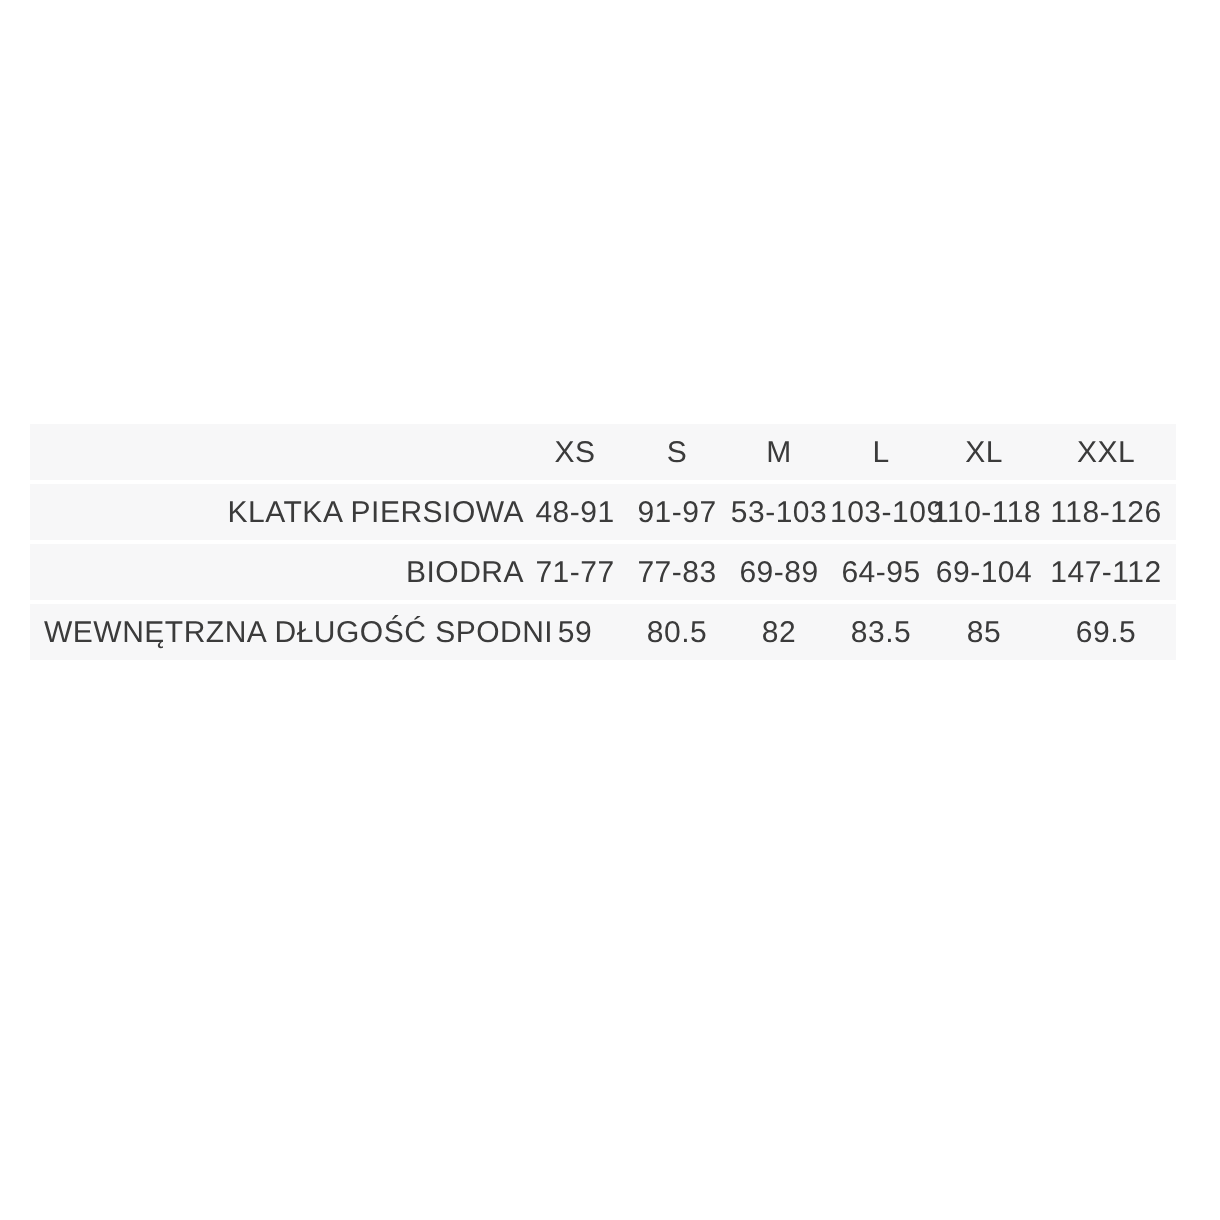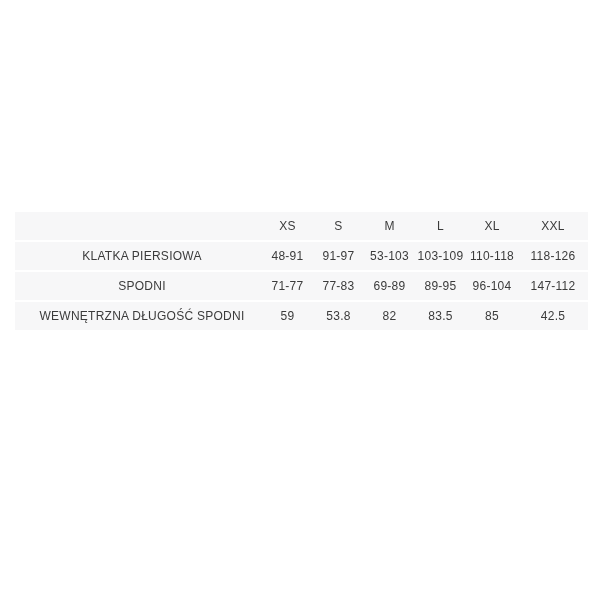--- a/index.html
+++ b/index.html
@@ -14,36 +14,36 @@
     font-family: "Liberation Sans", sans-serif;
   }
   .size-chart {
     position: absolute;
     left: 15px;
     top: 210px;
     width: 573px;
     table-layout: fixed;
     border-collapse: separate;
     border-spacing: 0 2px;
-    font-size: 12px;
+    font-size: 15px;
     letter-spacing: 0.25px;
     color: #3b3b3b;
   }
   .size-chart th,
   .size-chart td {
     background: #f7f7f8;
     height: 28px;
     padding: 0;
     text-align: center;
     font-weight: 400;
     vertical-align: middle;
     white-space: nowrap;
   }
   .size-chart .label {
-    text-align: center;
+    text-align: right;
     padding-left: 7px;
   }
 </style>
 </head>
 <body>
 
 <div>
   <table class="size-chart">
     <colgroup>
       <col style="width:247px">
@@ -69,32 +69,32 @@
       <tr>
         <td class="label">KLATKA PIERSIOWA</td>
         <td>48-91</td>
         <td>91-97</td>
         <td>53-103</td>
         <td>103-109</td>
         <td>110-118</td>
         <td>118-126</td>
       </tr>
       <tr>
-        <td class="label">SPODNI</td>
+        <td class="label">BIODRA</td>
         <td>71-77</td>
         <td>77-83</td>
         <td>69-89</td>
-        <td>89-95</td>
-        <td>96-104</td>
+        <td>64-95</td>
+        <td>69-104</td>
         <td>147-112</td>
       </tr>
       <tr>
         <td class="label">WEWNĘTRZNA DŁUGOŚĆ SPODNI</td>
         <td>59</td>
-        <td>53.8</td>
+        <td>80.5</td>
         <td>82</td>
         <td>83.5</td>
         <td>85</td>
-        <td>42.5</td>
+        <td>69.5</td>
       </tr>
     </tbody>
   </table>
 </div>
 
 </body></html>

